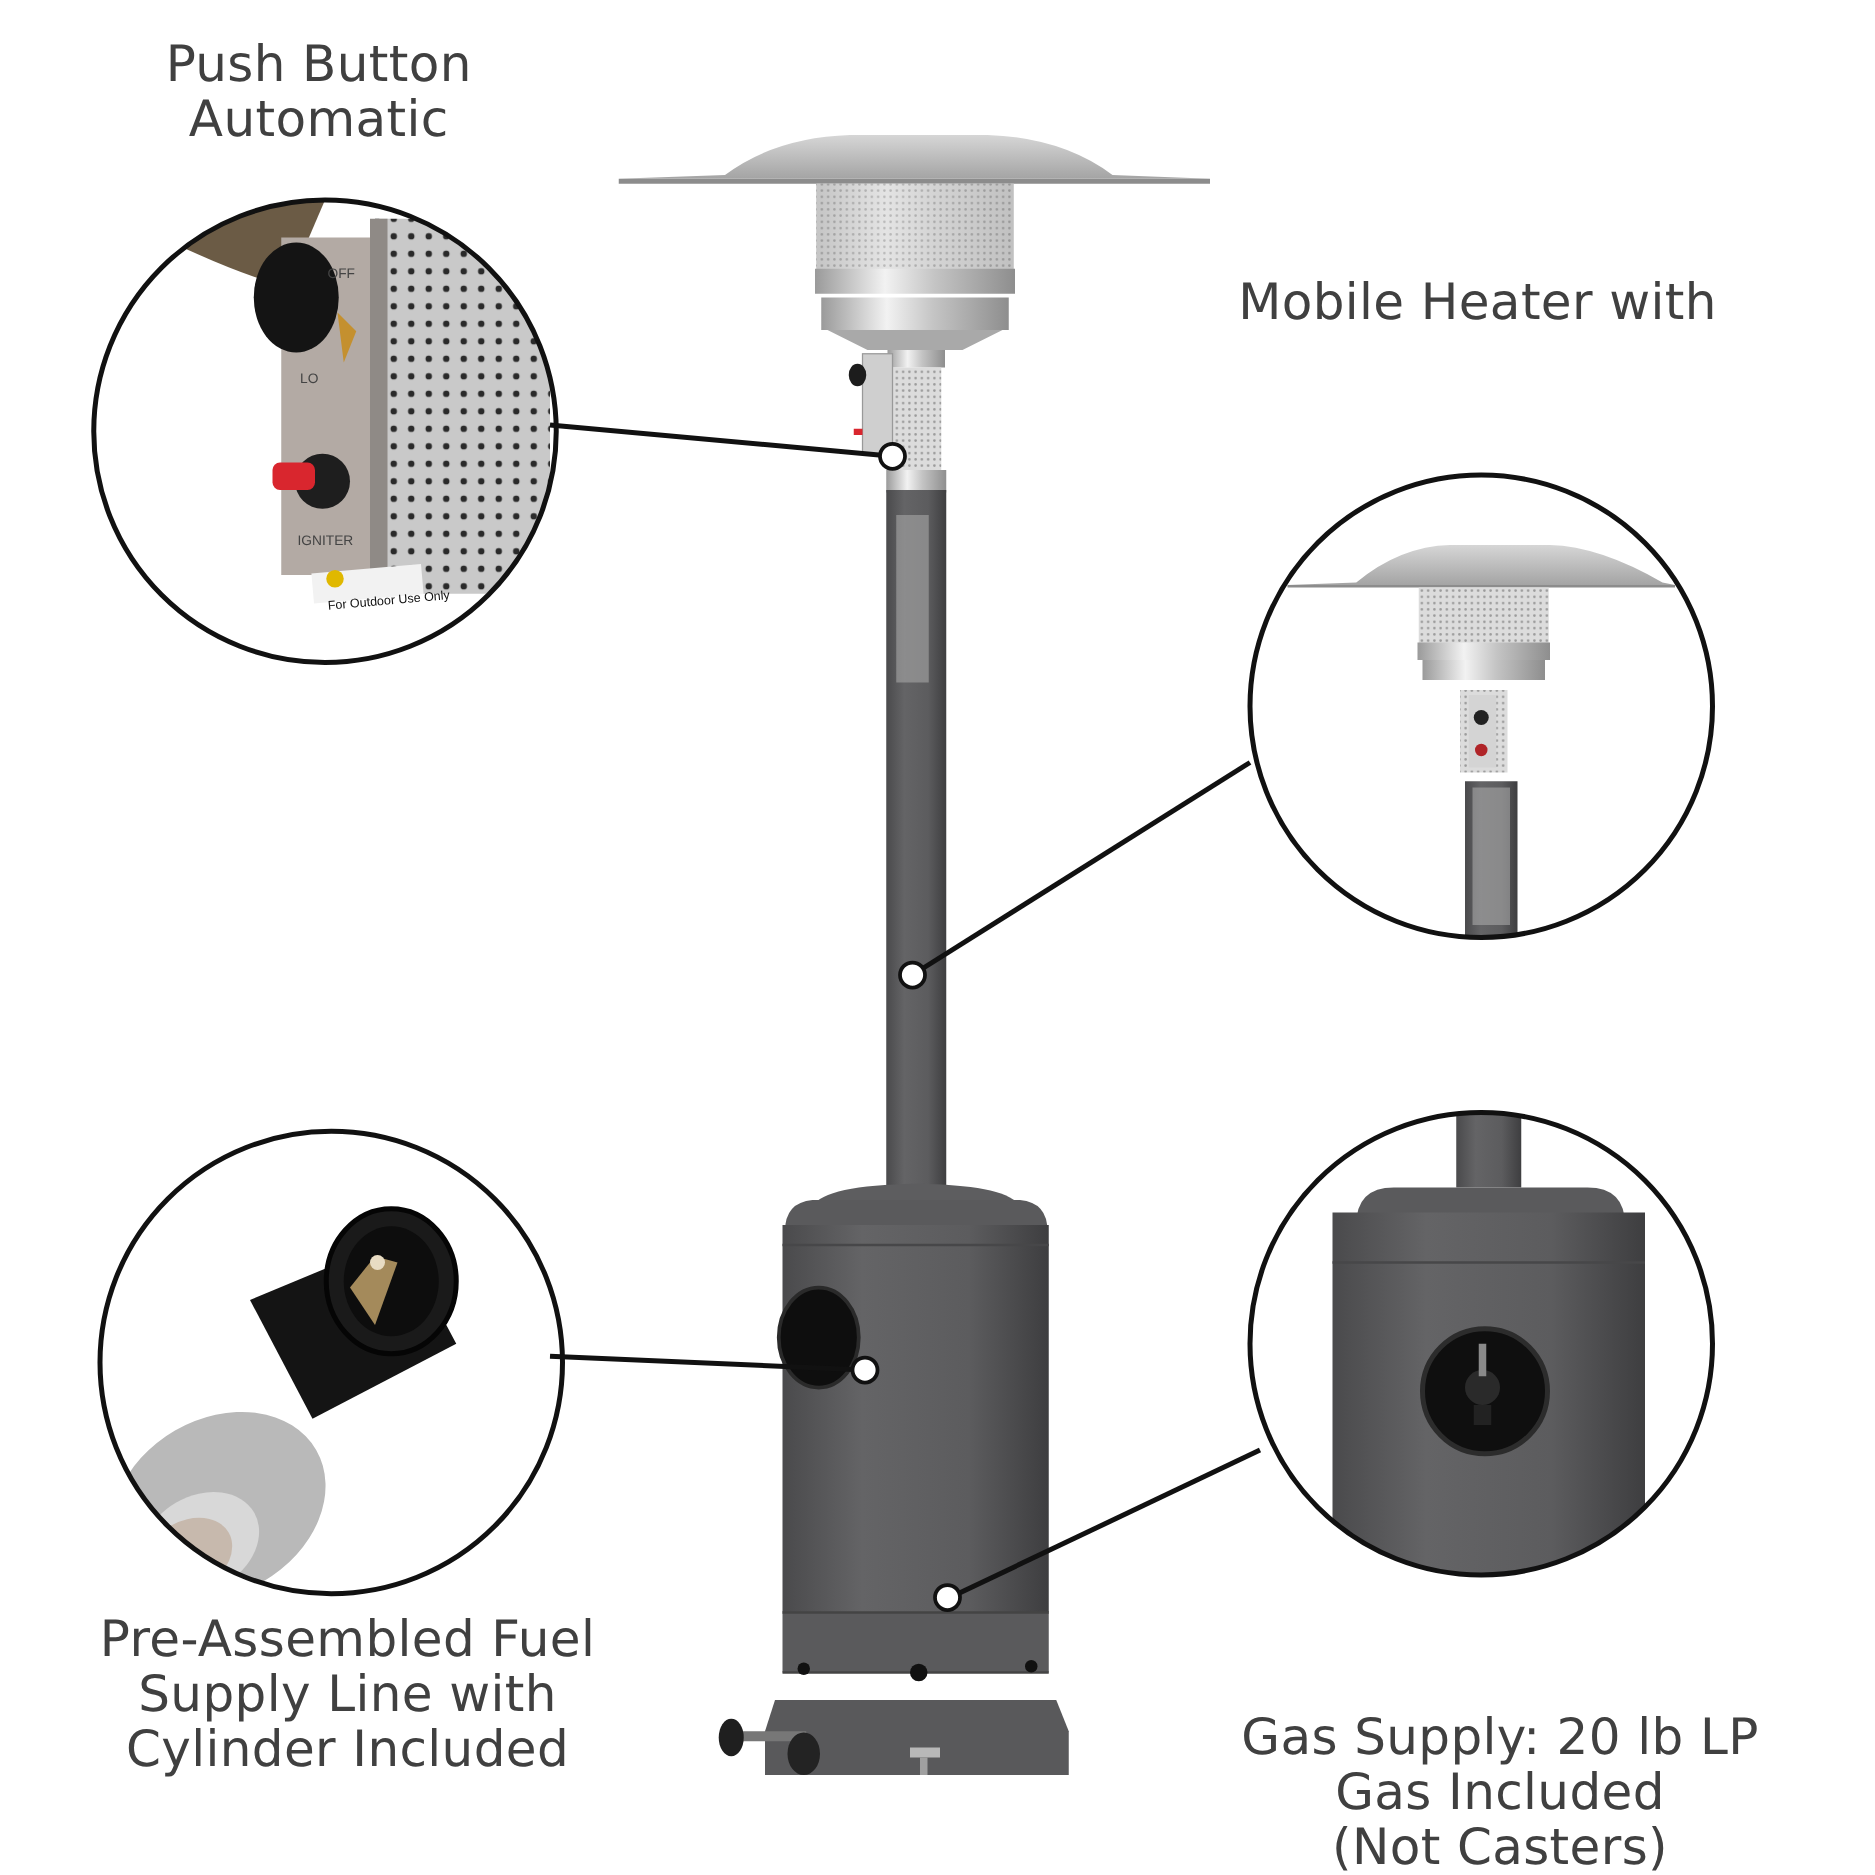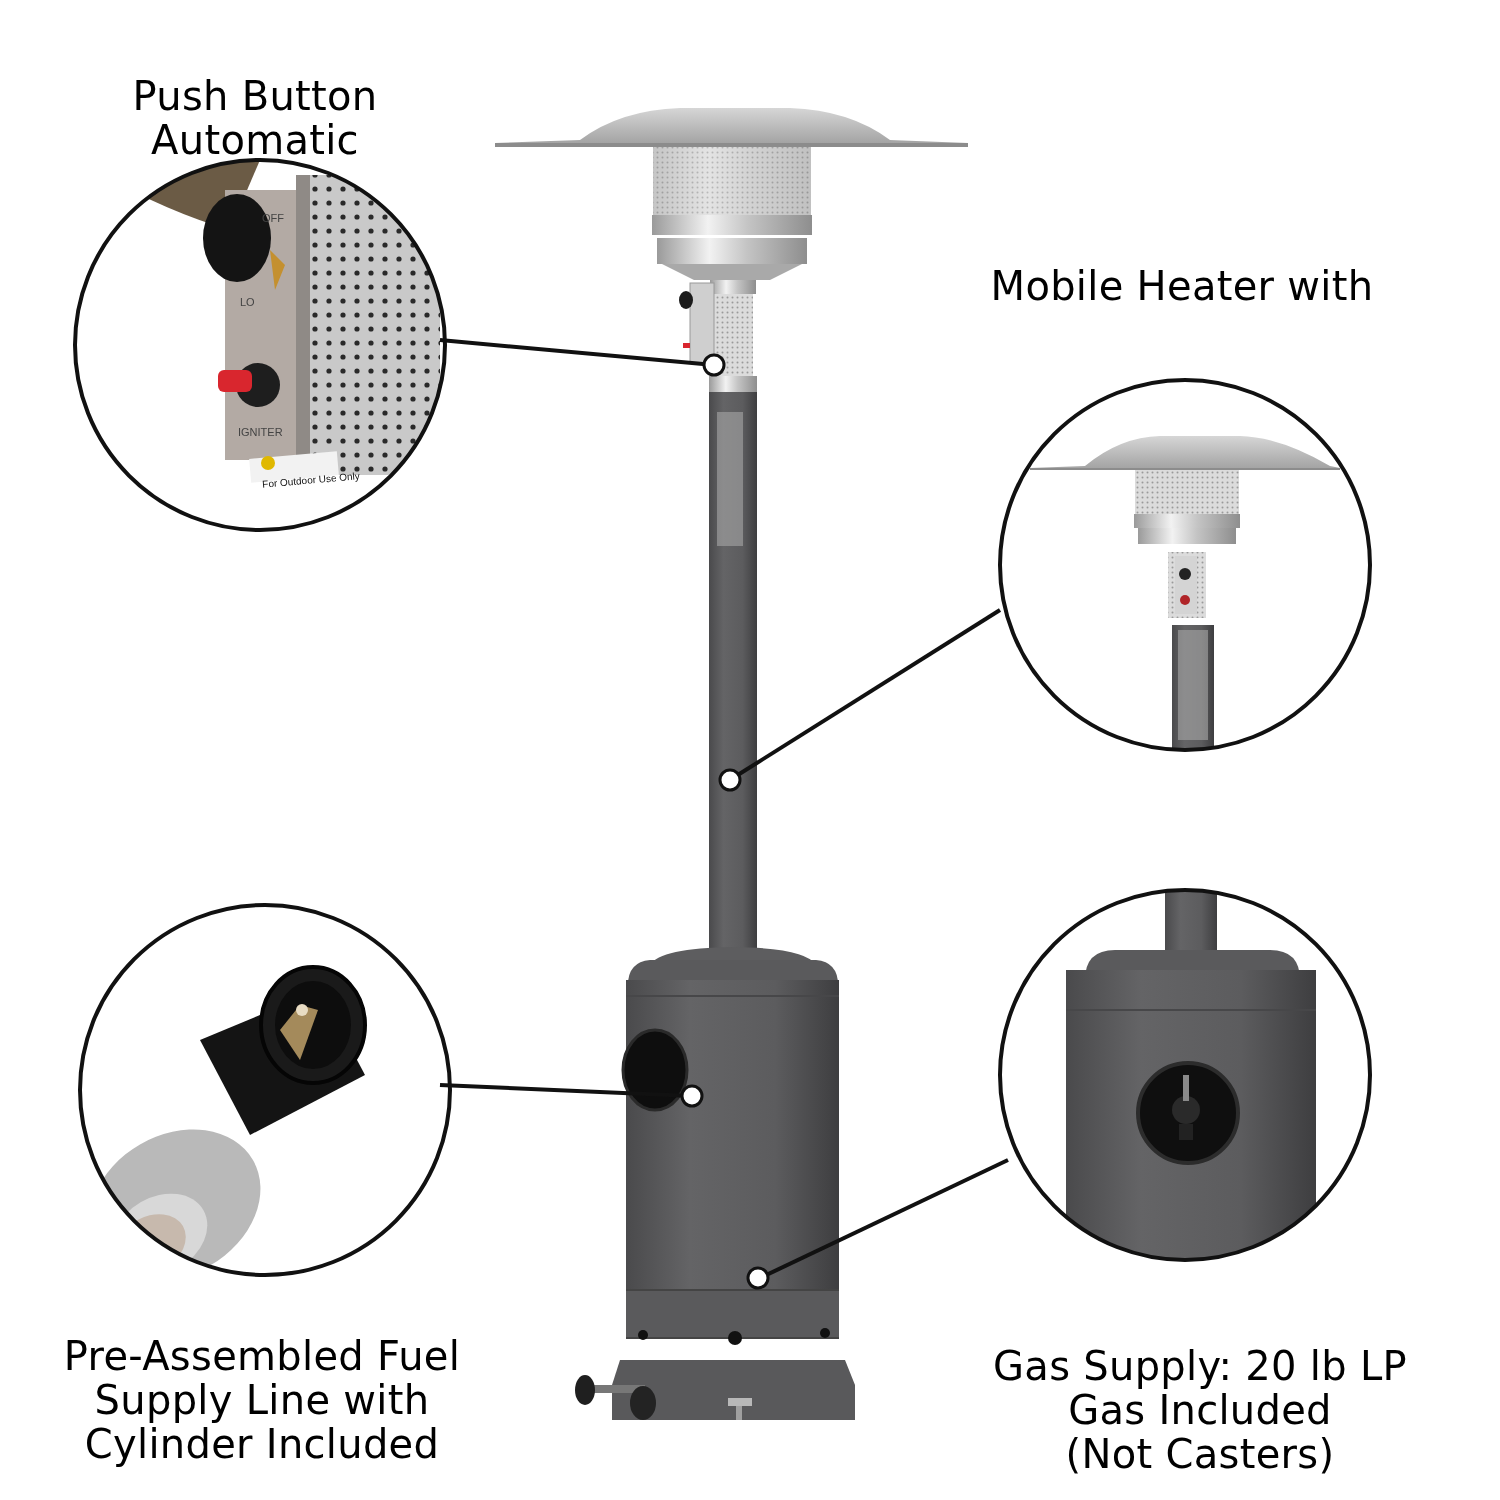--- a/index.html
+++ b/index.html
@@ -1,17 +1,17 @@
 <!DOCTYPE html>
 <html><head>
 <meta charset="utf-8">
 <style>
   html,body{margin:0;padding:0;background:#fff;}
   body{width:1500px;height:1500px;position:relative;overflow:hidden;font-family:"DejaVu Sans","Liberation Sans",sans-serif;color:#111;}
-  .caption{position:absolute;text-align:center;font-size:40px;line-height:44px;font-weight:400;letter-spacing:0.3px;color:#000000;margin-top:44px;}
+  .caption{position:absolute;text-align:center;font-size:40px;line-height:44px;font-weight:400;letter-spacing:0.3px;color:#404040;}
   .caption span{display:block;white-space:nowrap;}
   svg{position:absolute;left:0;top:0;}
 </style>
 </head>
 <body>
 
 <svg width="1500" height="1500" viewBox="0 0 1500 1500">
   <defs>
     <linearGradient id="steel" x1="0" x2="1" y1="0" y2="0">
       <stop offset="0" stop-color="#9a9a9a"></stop>
@@ -186,23 +186,23 @@
 
 <div class="caption" style="left:80px;top:30px;width:350px;">
   <span>Push Button</span>
   <span>Automatic</span>
 </div>
 
 <div class="caption" style="left:902px;top:220px;width:560px;">
   <span>Mobile Heater with</span>
 </div>
 
-<div class="caption" style="left:12px;top:1290px;width:500px;">
+<div class="caption" style="left:28px;top:1290px;width:500px;">
   <span>Pre-Assembled Fuel</span>
   <span>Supply Line with</span>
   <span>Cylinder Included</span>
 </div>
 
-<div class="caption" style="left:940px;top:1300px;width:520px;">
+<div class="caption" style="left:940px;top:1368px;width:520px;">
   <span>Gas Supply: 20 lb LP</span>
   <span>Gas Included</span>
   <span>(Not Casters)</span>
 </div>
 
 </body></html>

